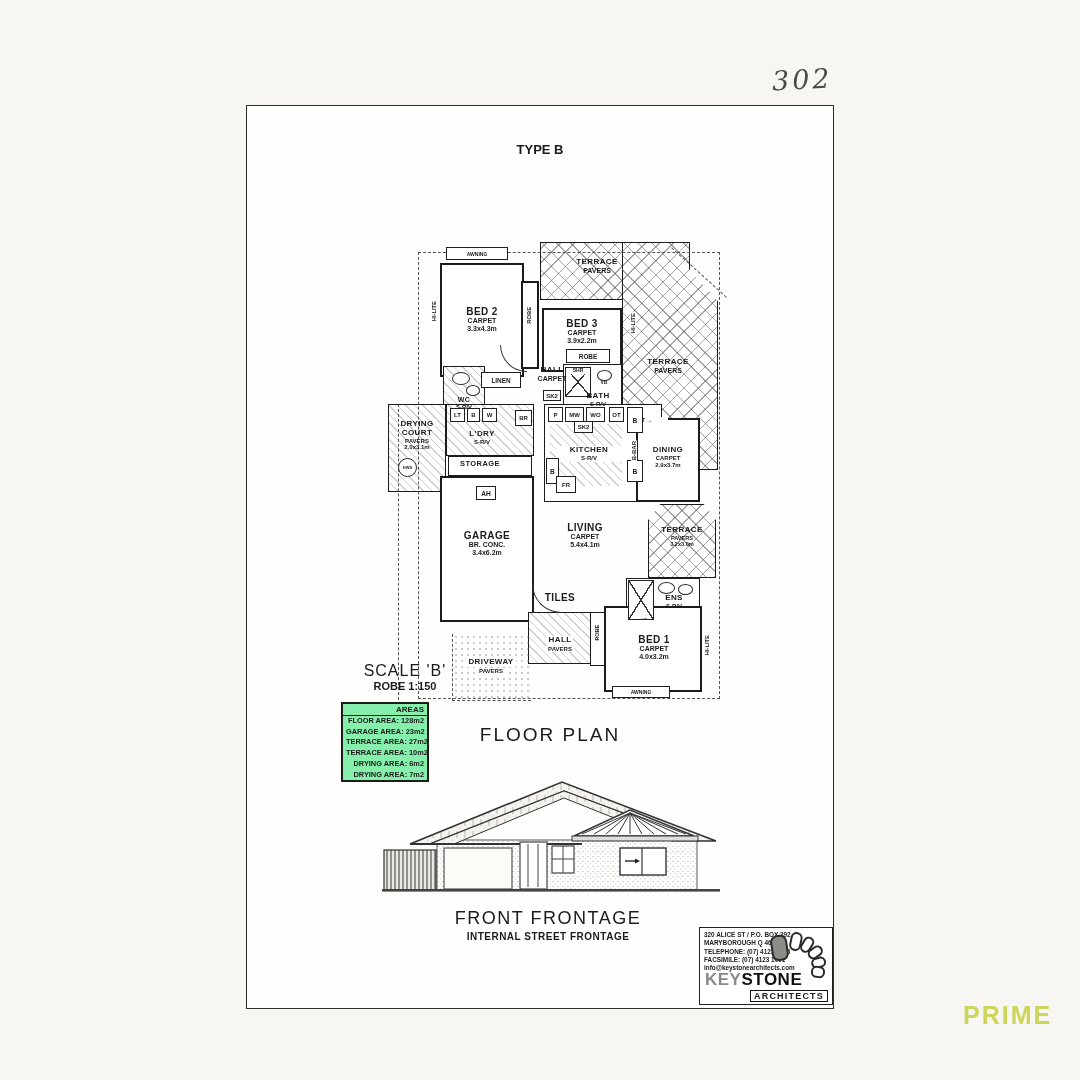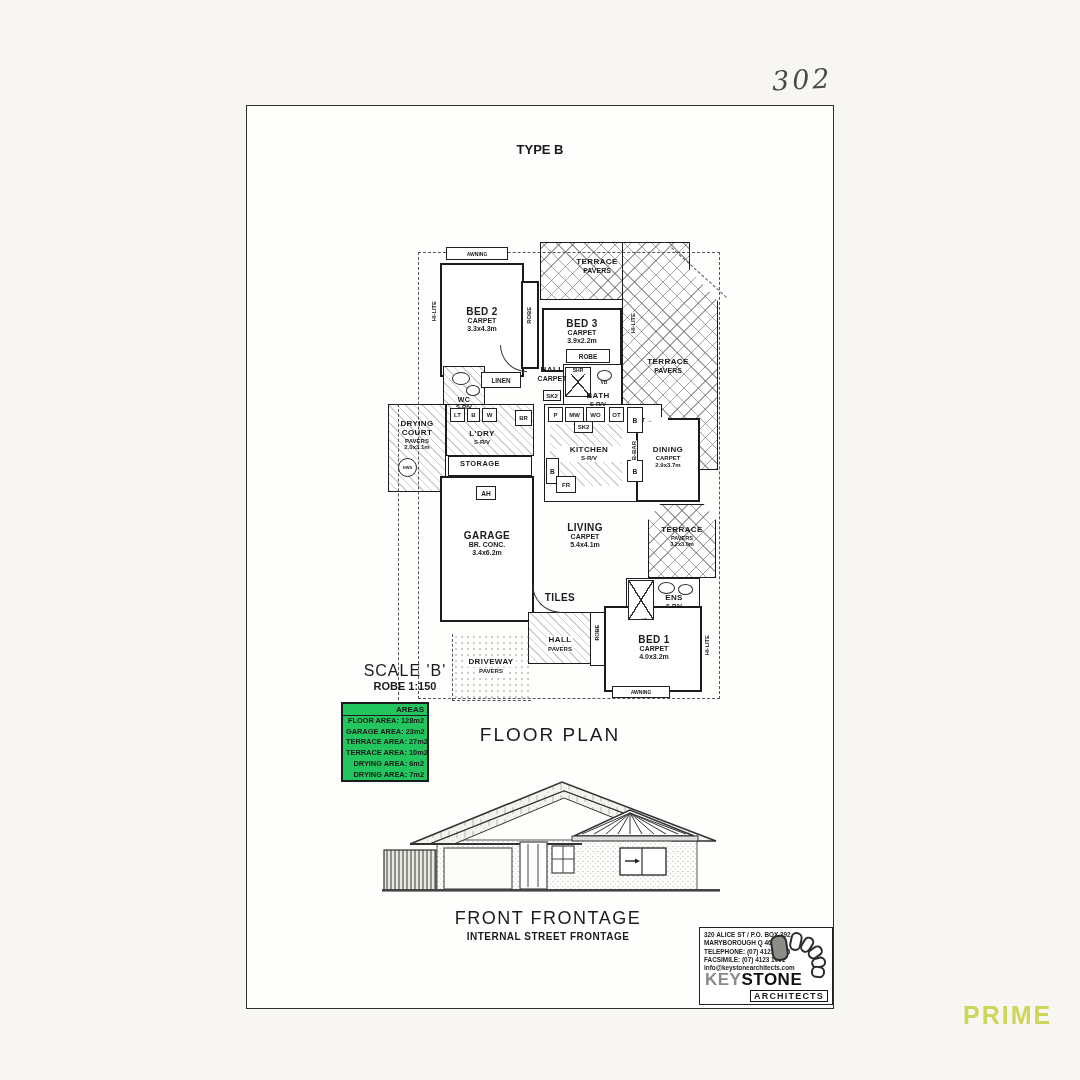--- a/index.html
+++ b/index.html
@@ -29,21 +29,21 @@
         font-size:5.8px;font-weight:bold;z-index:9;background:#fff;padding:1px 0;text-align:center}
   .dash{position:absolute;z-index:2}
   .ell{position:absolute;border:1.4px solid #2a2a2a;border-radius:50%;background:#fff;z-index:8}
   .xbox{position:absolute;border:1.6px solid #222;box-sizing:border-box;z-index:6;background:
      linear-gradient(to top right,transparent calc(50% - .7px),#333 calc(50% - .7px) calc(50% + .7px),transparent calc(50% + .7px)),
      linear-gradient(to bottom right,transparent calc(50% - .7px),#333 calc(50% - .7px) calc(50% + .7px),transparent calc(50% + .7px)),#fff}
   .arc{position:absolute;border-left:1.2px solid #333;border-bottom:1.2px solid #333;
        border-bottom-left-radius:100%;z-index:6}
   
   .areas{position:absolute;left:341px;top:702px;width:88px;border:2px solid #1c1c1c;
-         background:#22c55e;box-sizing:border-box;z-index:9}
+         background:#86efac;box-sizing:border-box;z-index:9}
   .areas .hd{font-size:8px;font-weight:bold;text-align:right;padding:1px 3px;border-bottom:1.6px solid #1c1c1c}
   .arow{font-size:7.4px;font-weight:bold;text-align:right;padding:0 3px;line-height:1.45;white-space:nowrap}
   
   .arch{position:absolute;left:699px;top:927px;width:134px;height:78px;border:1.6px solid #222;
         background:#fff;box-sizing:border-box;z-index:9;overflow:hidden}
   .arch .addr{position:absolute;left:4px;top:3px;font-size:6.4px;font-weight:bold;line-height:1.3;color:#222}
   .brand{position:absolute;left:5px;bottom:14px;font-size:17px;font-weight:bold;letter-spacing:.5px}
   .brand .k{color:#8a8a86}.brand .s{color:#111}
   .brandsub{position:absolute;right:4px;bottom:2px;font-size:9px;font-weight:bold;letter-spacing:1.2px;
             border:1.5px solid #111;padding:0 3px;background:#fff}

